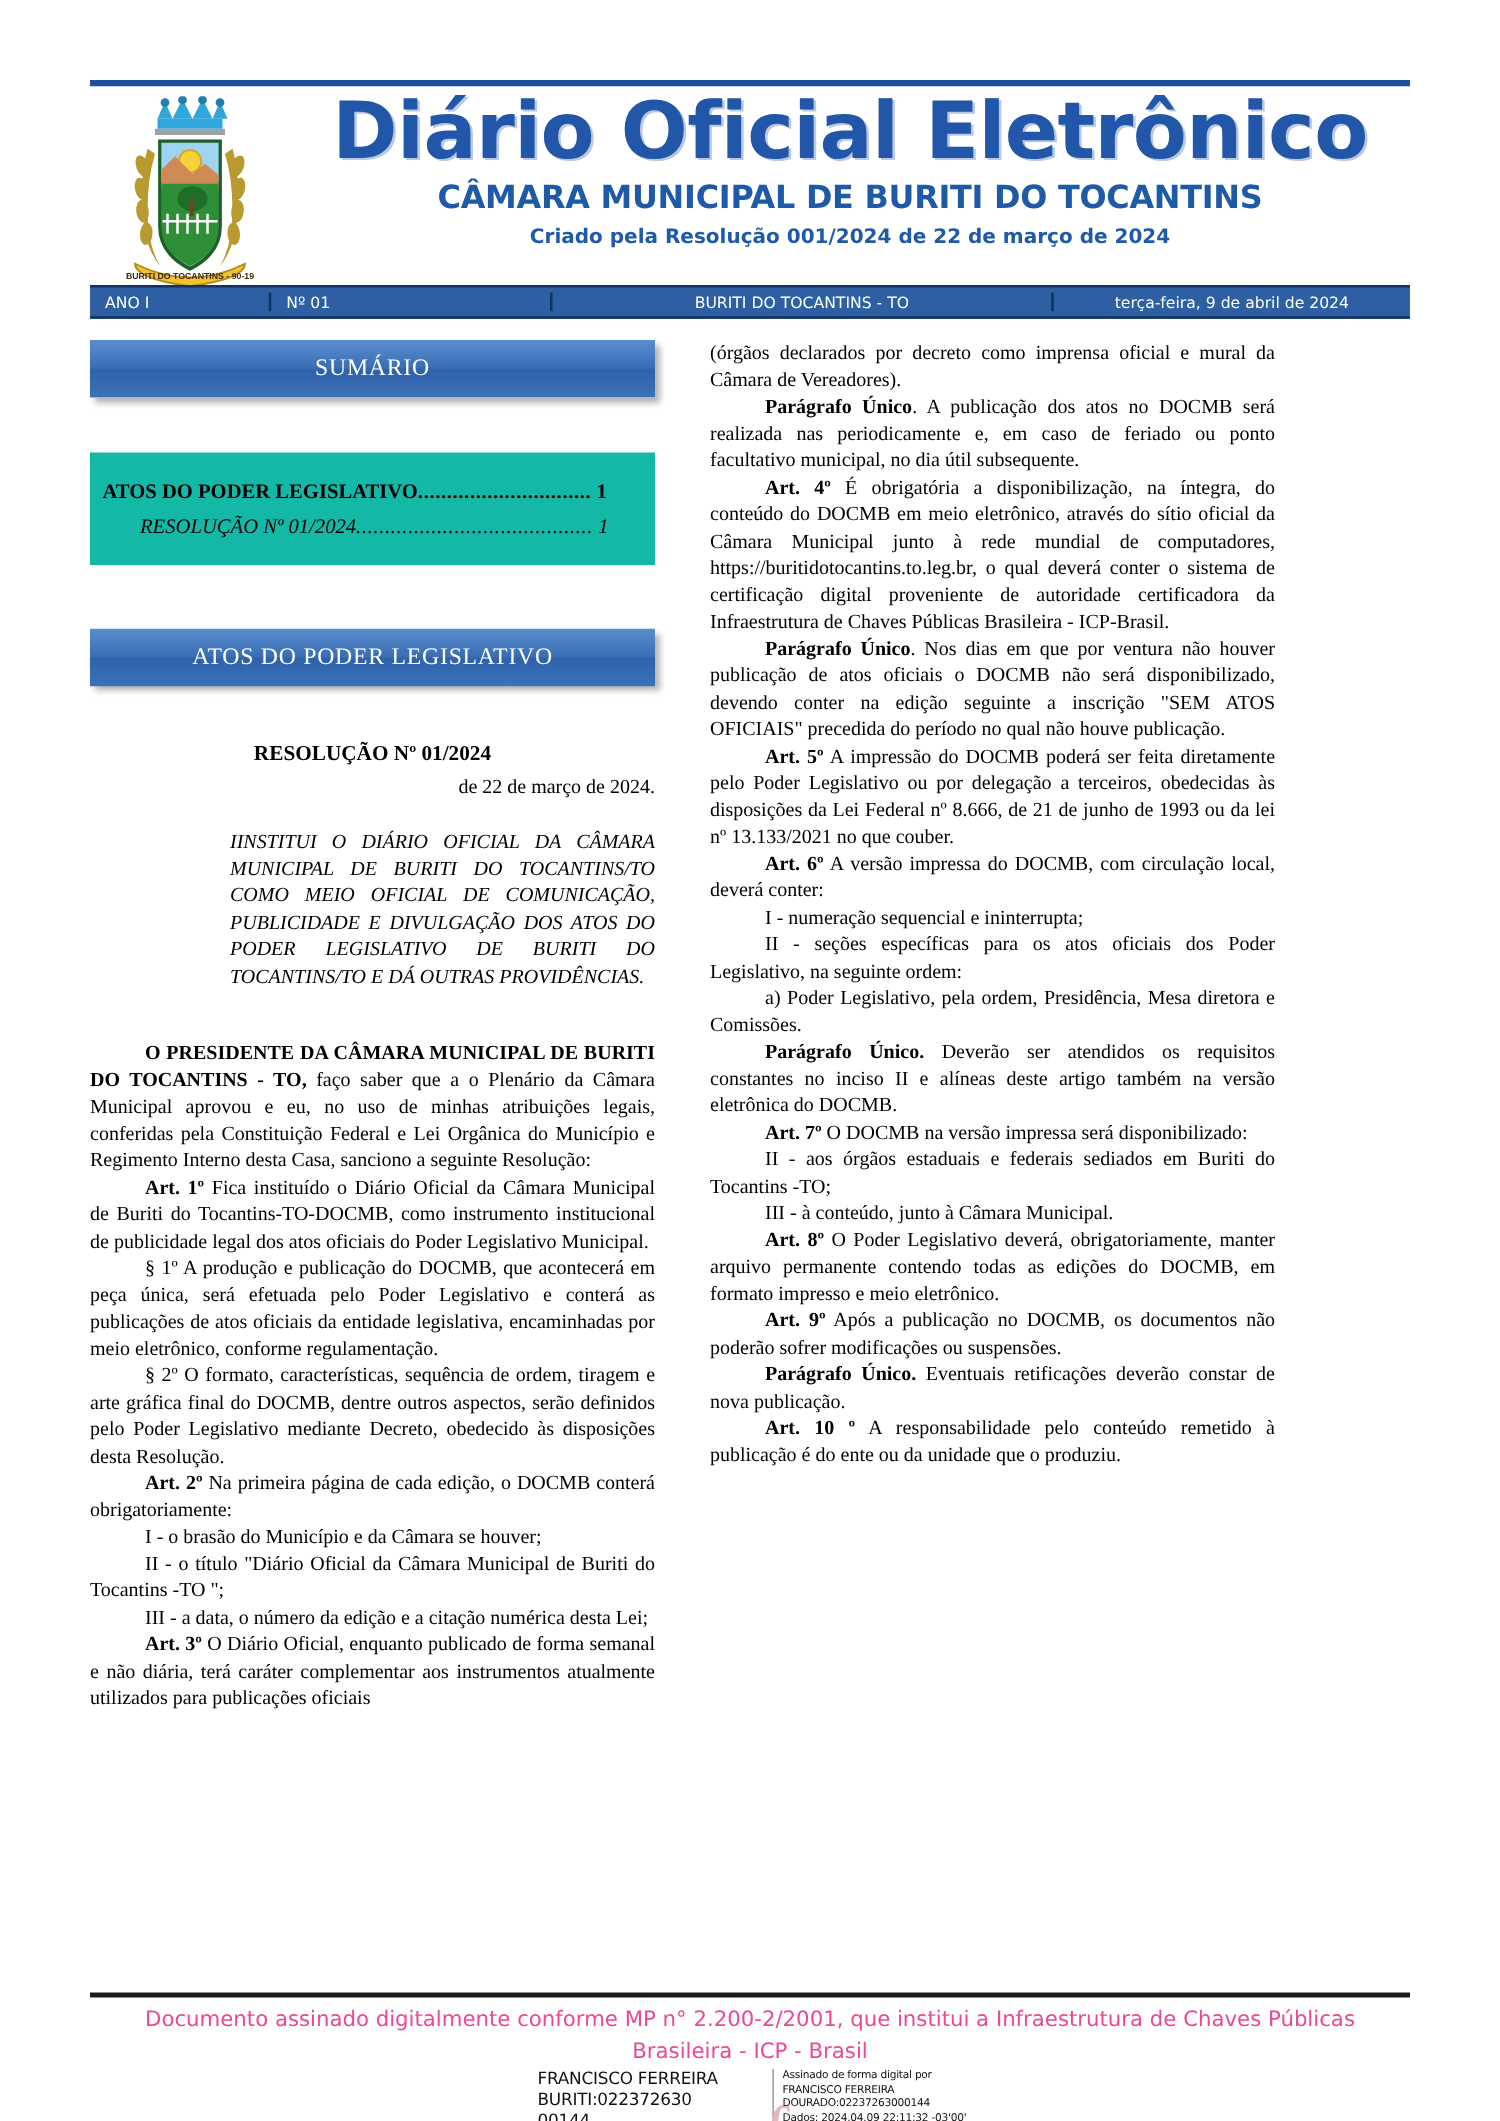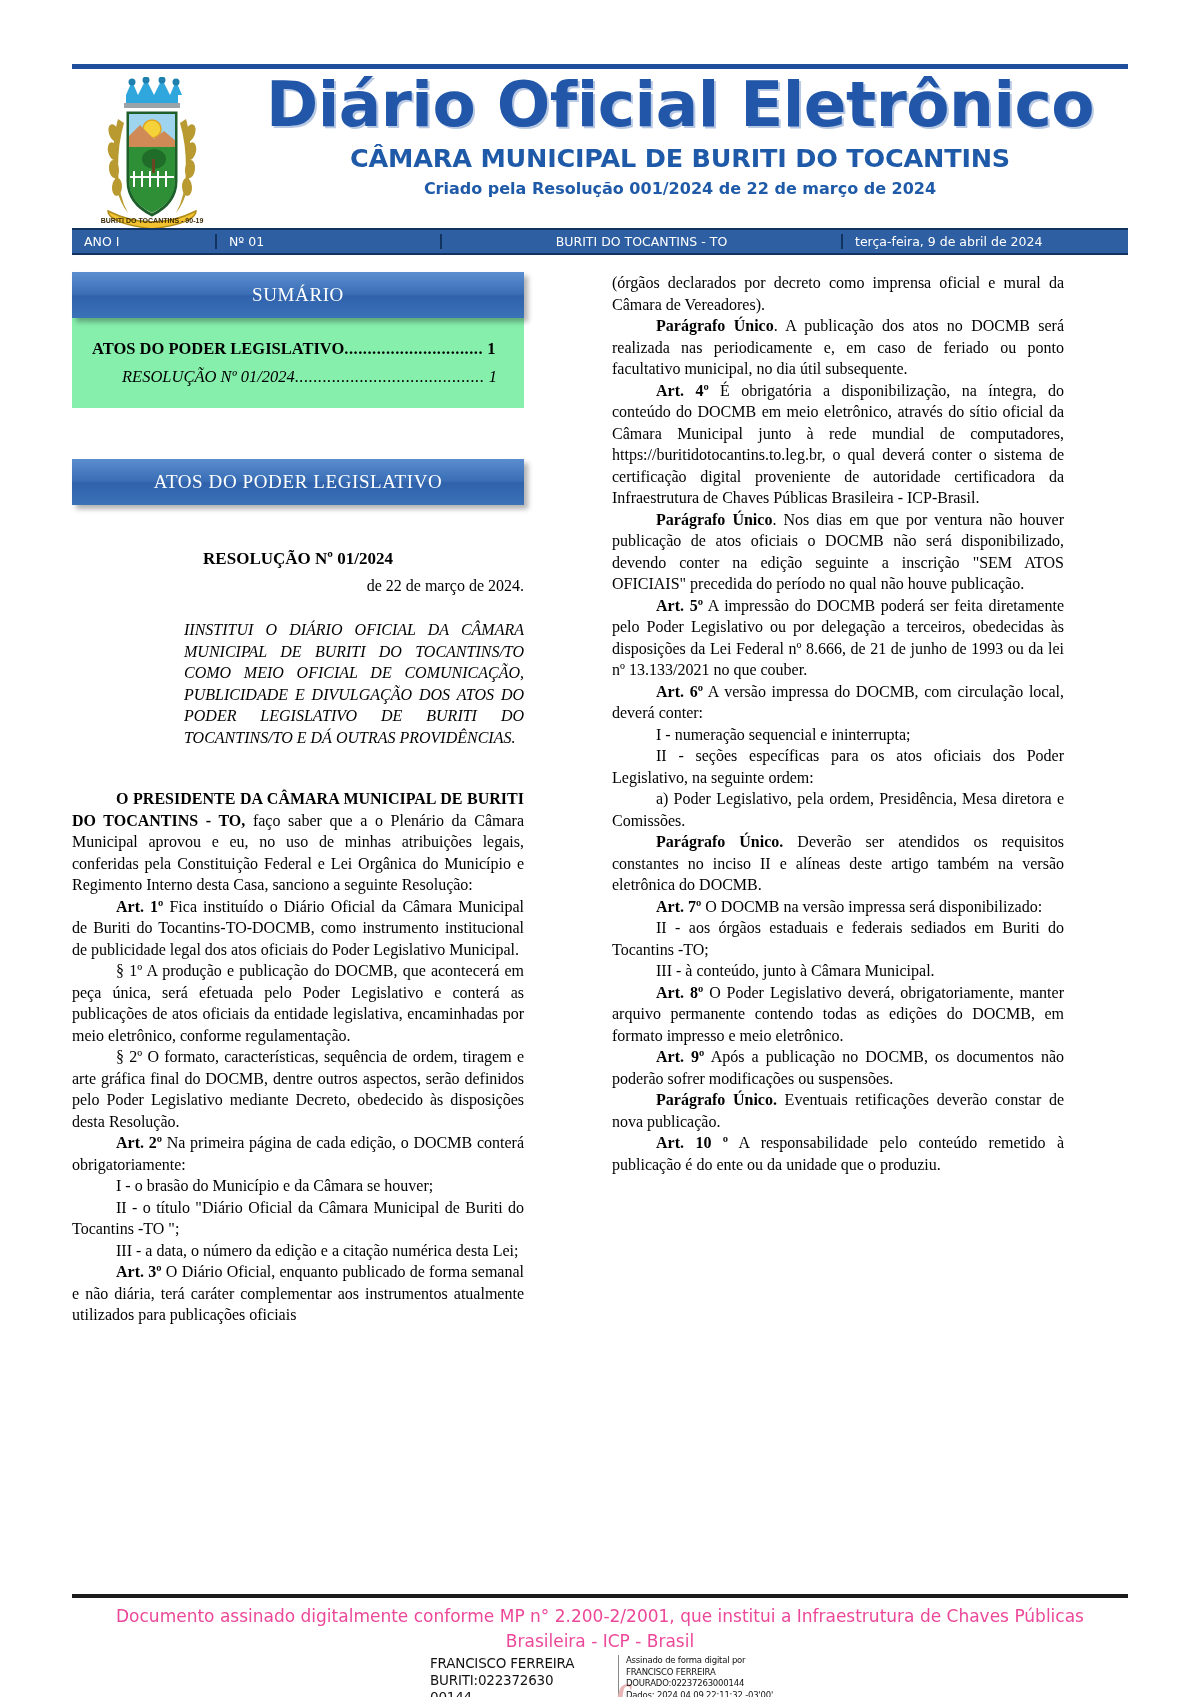--- a/index.html
+++ b/index.html
@@ -105,53 +105,54 @@
   }
   .eb-cell {
     box-sizing: border-box;
     padding: 0 12px;
     white-space: nowrap;
     overflow: hidden;
   }
   .eb-ano   { width: 145px; border-right: 2px solid #12325f; }
   .eb-num   { width: 225px; border-right: 2px solid #12325f; }
   .eb-city  { flex: 1; text-align: center; border-right: 2px solid #12325f; }
-  .eb-date  { width: 285px; text-align: left; }
+  .eb-date  { width: 285px; text-align: center; }
 
   
   .col {
     position: absolute;
     top: 272px;
     width: 452px;
   }
   .col-left  { left: 72px; }
-  .col-right { left: 612px; }
+  .col-right { left: 568px; }
 
   
   .banner {
     position: relative;
     height: 46px;
     background: linear-gradient(to bottom, #5b8ed0 0%, #3a6eb5 48%, #2f62ab 52%, #3b72b8 100%);
     color: #ffffff;
     font-family: "Liberation Serif", serif;
     font-weight: normal;
     font-size: 19px;
     letter-spacing: 0.6px;
     display: flex;
     align-items: center;
     justify-content: center;
     box-shadow: 4px 4px 5px rgba(0,0,0,0.30);
     margin-bottom: 0;
   }
   .banner.sumario { margin-bottom: 0; }
   .sumario-box {
-    background: #86efac;
-    padding: 17px 10px 17px 20px;
+    background: #14b8a6;
+    padding: 17px 10px 17px 10px;
     box-sizing: border-box;
     min-height: 86px;
+    margin-top: 44px;
   }
   .sum-line {
     font-family: "Liberation Serif", serif;
     font-size: 16.5px;
     line-height: 28px;
     white-space: nowrap;
     overflow: hidden;
   }
   .sum-line.lvl1 { font-weight: bold; }
   .sum-line.lvl2 { font-style: italic; padding-left: 30px; }

